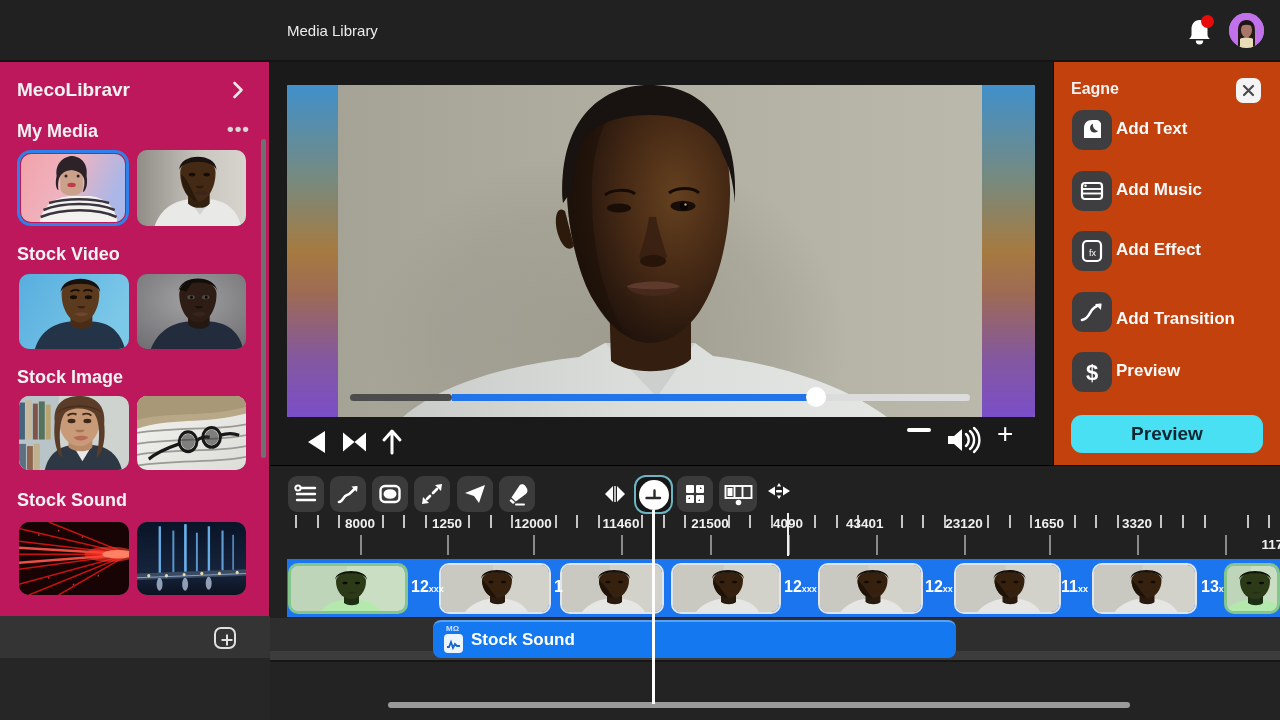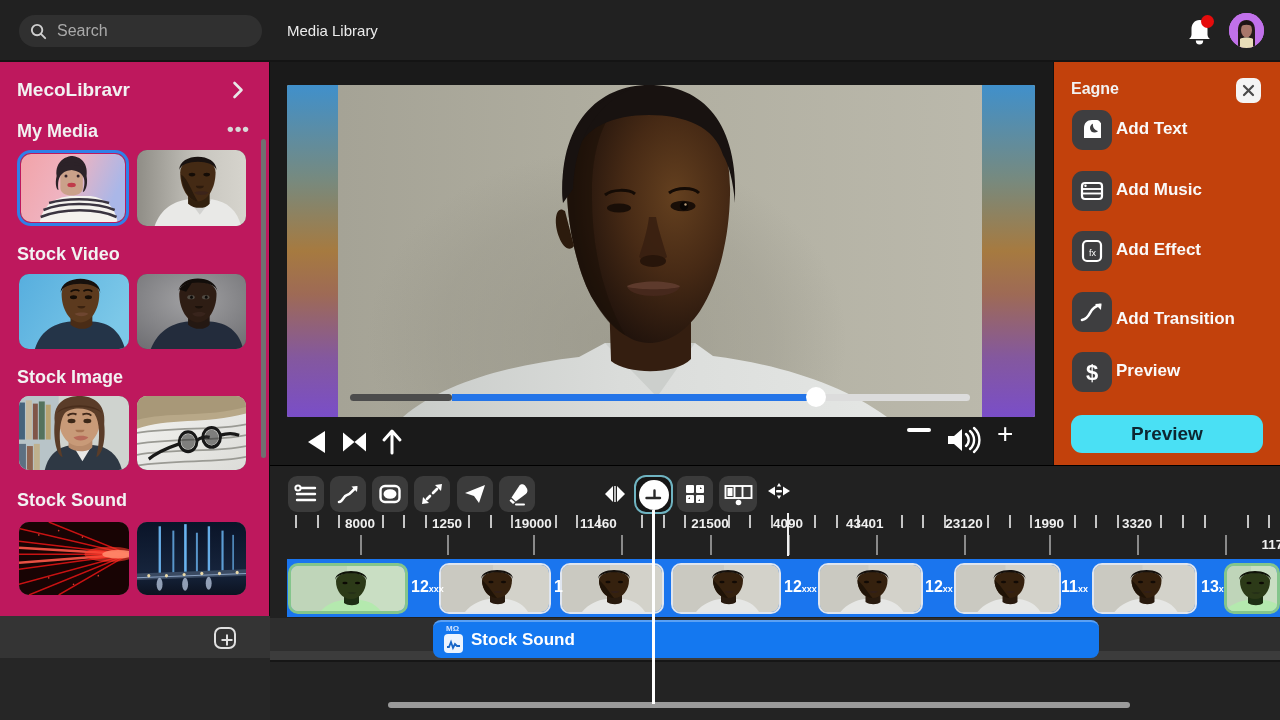--- a/index.html
+++ b/index.html
@@ -30,27 +30,20 @@
 
 #timeline { position:absolute; left:270px; top:465px; width:1010px; height:255px; background:#212121; border-top:1px solid #000; }
 .tbtn { position:absolute; top:10px; width:36px; height:36px; background:#3b3b3b; border-radius:9px; }
 .clip { position:absolute; top:97px; height:51px; border-radius:10px; overflow:hidden; }
 .gaptxt { position:absolute; top:112px; color:#fff; font-size:16px; font-weight:bold; white-space:nowrap; }
 </style>
 </head>
 <body>
 <div id="stage">
   <div id="topbar">
-    <div id="search">
-      <svg class="abs" style="left:10px;top:7px" width="19" height="19" viewBox="0 0 20 20">
-          <circle cx="8.5" cy="8.5" r="5.5" fill="none" stroke="#cfcfcf" stroke-width="2"></circle>
-          <line x1="12.8" y1="12.8" x2="17" y2="17" stroke="#cfcfcf" stroke-width="2" stroke-linecap="round"></line>
-        </svg>
-      <span>Search</span>
-    </div>
     <div id="medialib">Media Library</div>
     <svg class="abs" style="left:1184px;top:14px" width="32" height="34" viewBox="0 0 32 34">
       <path d="M15.5 6 C10.5 6 7.5 10 7.5 15 L7.5 20.5 C7.5 22.5 6.2 24 5 25 L26 25 C24.8 24 23.5 22.5 23.5 20.5 L23.5 15 C23.5 10 20.5 6 15.5 6 Z" fill="#fff"></path>
       <path d="M11.8 26.5 a3.7 3.9 0 0 0 7.4 0 Z" fill="#fff"></path>
       <circle cx="23.5" cy="7.5" r="6.5" fill="#e60c0c"></circle>
     </svg>
     <div class="abs" style="left:1229px;top:13px;width:35px;height:35px;border-radius:50%;overflow:hidden;background:#bd72e4;">
       <svg width="35" height="35" viewBox="0 0 35 35">
         <rect width="35" height="35" fill="#c171ea"></rect>
         <path d="M17.5 7 C11 7 8.5 12 9 20 L9 35 L26 35 L26 20 C26.5 12 24 7 17.5 7 Z" fill="#241a1a"></path>
@@ -563,33 +556,33 @@
         <div class="abs" style="left:911.8px;top:2px;width:2px;height:13px;background:#c4c4c4;"></div>
         <div class="abs" style="left:933.5px;top:2px;width:2px;height:13px;background:#c4c4c4;"></div>
         <div class="abs" style="left:976.7px;top:2px;width:2px;height:13px;background:#c4c4c4;"></div>
         <div class="abs" style="left:998.3px;top:2px;width:2px;height:13px;background:#c4c4c4;"></div>
       </div>
     <div id="rulernums">
         <div class="abs" style="left:60px;top:50px;width:60px;text-align:center;font-size:13.5px;font-weight:bold;color:#f0f0f0;">8000</div>
         <div class="abs" style="left:90px;top:69px;width:1.5px;height:20px;background:#8a8a8a;"></div>
         <div class="abs" style="left:147px;top:50px;width:60px;text-align:center;font-size:13.5px;font-weight:bold;color:#f0f0f0;">1250</div>
         <div class="abs" style="left:177px;top:69px;width:1.5px;height:20px;background:#8a8a8a;"></div>
-        <div class="abs" style="left:233px;top:50px;width:60px;text-align:center;font-size:13.5px;font-weight:bold;color:#f0f0f0;">19000</div>
+        <div class="abs" style="left:233px;top:50px;width:60px;text-align:center;font-size:13.5px;font-weight:bold;color:#f0f0f0;">12000</div>
         <div class="abs" style="left:263px;top:69px;width:1.5px;height:20px;background:#8a8a8a;"></div>
-        <div class="abs" style="left:310px;top:50px;width:60px;font-size:13.5px;font-weight:bold;color:#f0f0f0;">11460</div>
+        <div class="abs" style="left:321px;top:50px;width:60px;text-align:center;font-size:13.5px;font-weight:bold;color:#f0f0f0;">11460</div>
         <div class="abs" style="left:351px;top:69px;width:1.5px;height:20px;background:#8a8a8a;"></div>
         <div class="abs" style="left:410px;top:50px;width:60px;text-align:center;font-size:13.5px;font-weight:bold;color:#f0f0f0;">21500</div>
         <div class="abs" style="left:440px;top:69px;width:1.5px;height:20px;background:#8a8a8a;"></div>
         <div class="abs" style="left:488px;top:50px;width:60px;text-align:center;font-size:13.5px;font-weight:bold;color:#f0f0f0;">4090</div>
         <div class="abs" style="left:518px;top:69px;width:1.5px;height:20px;background:#8a8a8a;"></div>
         <div class="abs" style="left:576px;top:50px;width:60px;text-align:left;font-size:13.5px;font-weight:bold;color:#f0f0f0;">43401</div>
         <div class="abs" style="left:606px;top:69px;width:1.5px;height:20px;background:#8a8a8a;"></div>
         <div class="abs" style="left:664px;top:50px;width:60px;text-align:center;font-size:13.5px;font-weight:bold;color:#f0f0f0;">23120</div>
         <div class="abs" style="left:694px;top:69px;width:1.5px;height:20px;background:#8a8a8a;"></div>
-        <div class="abs" style="left:749px;top:50px;width:60px;text-align:center;font-size:13.5px;font-weight:bold;color:#f0f0f0;">1990</div>
+        <div class="abs" style="left:749px;top:50px;width:60px;text-align:center;font-size:13.5px;font-weight:bold;color:#f0f0f0;">1650</div>
         <div class="abs" style="left:779px;top:69px;width:1.5px;height:20px;background:#8a8a8a;"></div>
         <div class="abs" style="left:837px;top:50px;width:60px;text-align:center;font-size:13.5px;font-weight:bold;color:#f0f0f0;">3320</div>
         <div class="abs" style="left:867px;top:69px;width:1.5px;height:20px;background:#8a8a8a;"></div>
         <div class="abs" style="left:980px;top:50px;width:60px;text-align:center;font-size:13.5px;font-weight:bold;color:#f0f0f0;margin-top:21px;">11750</div>
         <div class="abs" style="left:955px;top:69px;width:1.5px;height:20px;background:#8a8a8a;"></div>
       </div>
 
     <div class="abs" style="left:17px;top:93px;width:993px;height:58px;background:#1a75ee;"></div>
     <div id="clips">
         <svg width="0" height="0" style="position:absolute">
@@ -646,21 +639,21 @@
         <div class="gaptxt" style="left:141px;">12<span style="font-size:9px;">xxx</span></div>
         <div class="gaptxt" style="left:284px;">1<span style="font-size:9px;"></span></div>
         <div class="gaptxt" style="left:514px;">12<span style="font-size:9px;">xxx</span></div>
         <div class="gaptxt" style="left:655px;">12<span style="font-size:9px;">xx</span></div>
         <div class="gaptxt" style="left:791px;">11<span style="font-size:9px;">xx</span></div>
         <div class="gaptxt" style="left:931px;">13<span style="font-size:9px;">x</span></div>
       </div>
 
     <div class="abs" style="left:0;top:152px;width:1010px;height:33px;background:#2e2e2e;"></div>
     <div class="abs" style="left:0;top:185px;width:1010px;height:9px;background:#3c3c3c;"></div>
-    <div class="abs" style="left:163px;top:154px;width:666px;height:38px;background:#1478f0;border-radius:8px;border-top:2px solid #5aa0f4;">
+    <div class="abs" style="left:163px;top:154px;width:523px;height:38px;background:#1478f0;border-radius:8px;border-top:2px solid #5aa0f4;">
       <div class="abs" style="left:13px;top:2px;font-size:8px;color:#cfe2ff;font-weight:bold;">MΩ</div>
       <div class="abs" style="left:11px;top:12px;width:19px;height:19px;background:rgba(255,255,255,0.92);border-radius:4px;">
         <svg width="19" height="19" viewBox="0 0 19 19">
             <path d="M3 13 L5 13 L7 8 L9 14 L11 10 L13 12 L16 12" fill="none" stroke="#1766c8" stroke-width="1.8"></path>
           </svg>
       </div>
       <div class="abs" style="left:38px;top:8px;font-size:17px;color:#fff;font-weight:bold;">Stock Sound</div>
     </div>
 
     <div class="abs" style="left:382px;top:44px;width:2.5px;height:194px;background:#fff;z-index:6;"></div>

